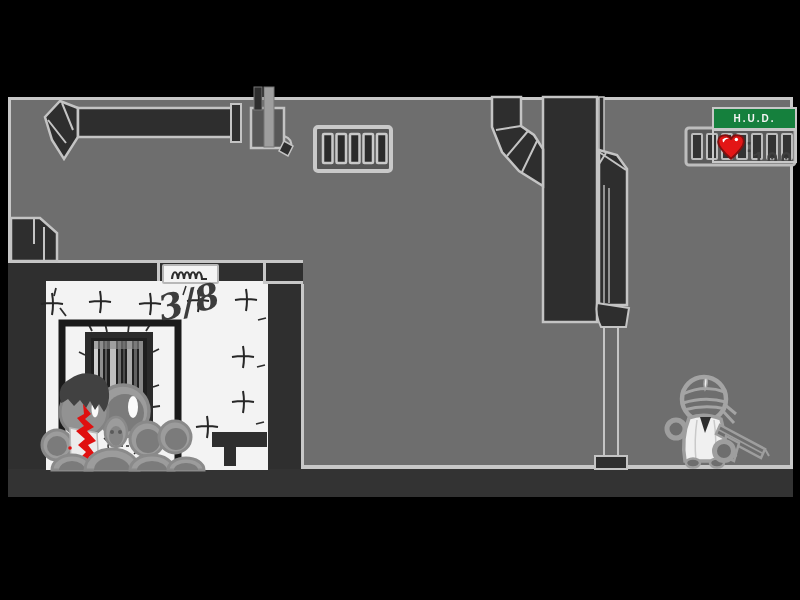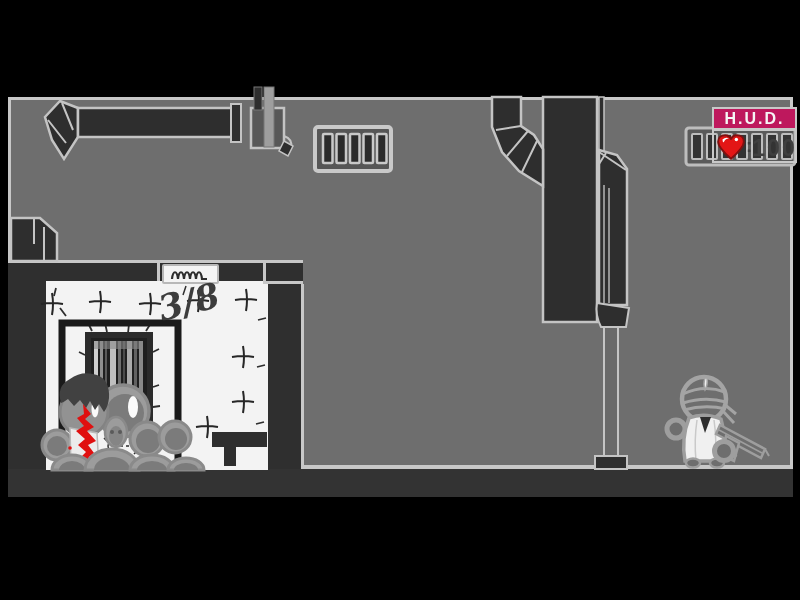--- a/index.html
+++ b/index.html
@@ -6,28 +6,28 @@
   #stage{position:relative;width:800px;height:600px;background:#000;overflow:hidden;
          font-family:"Liberation Sans",sans-serif;}
   .abs{position:absolute;}
   .ln{position:absolute;background:#c8c8c8;}
   #gray-main{left:11px;top:97px;width:779px;height:370px;background:#6e6e6e;}
   #dark-outside{left:8px;top:260px;width:295px;height:237px;background:#2f2f2f;}
   #dark-strip{left:8px;top:469px;width:785px;height:28px;background:#333333;}
   #white-room{left:46px;top:281px;width:222px;height:189px;background:#f3f3f3;}
   #svgscene{left:0;top:0;width:800px;height:600px;}
   
-  #hud-title{left:712px;top:107px;width:85px;height:23px;background:#be185d;
+  #hud-title{left:712px;top:107px;width:85px;height:23px;background:#15803d;
     border:2px solid #c8c8c8;box-sizing:border-box;color:#f5f5f5;font-weight:bold;
-    font-size:16px;letter-spacing:2px;text-align:center;line-height:19px;}
+    font-size:10px;letter-spacing:2px;text-align:center;line-height:19px;}
   #hud-health{left:712px;top:129px;width:85px;height:34px;border:2px solid #c8c8c8;
     box-sizing:border-box;overflow:hidden;display:flex;align-items:flex-start;}
   #hud-heart{margin:2px 0 0 2px;width:30px;height:28px;flex:none;}
   #hud-sep{color:#3f3f3f;font-weight:bold;font-size:19px;margin-top:4px;}
-  #hud-val{color:#3f3f3f;font-weight:bold;font-size:23px;letter-spacing:2px;margin-top:6px;line-height:23px;}
+  #hud-val{color:#3f3f3f;font-weight:bold;font-size:20px;letter-spacing:2px;margin-top:17px;line-height:23px;font-family:Liberation Mono, monospace;}
   
   #door-sign{left:162px;top:264px;width:57px;height:20px;background:#f4f4f4;
     border:2px solid #b8b8b8;box-sizing:border-box;border-radius:2px;}
   
   #graffiti{left:158px;top:281px;color:#3c3c3c;font-family:"DejaVu Serif",serif;
     font-style:italic;font-weight:bold;font-size:35px;transform:rotate(-14deg);}
 </style>
 </head>
 <body>
 

